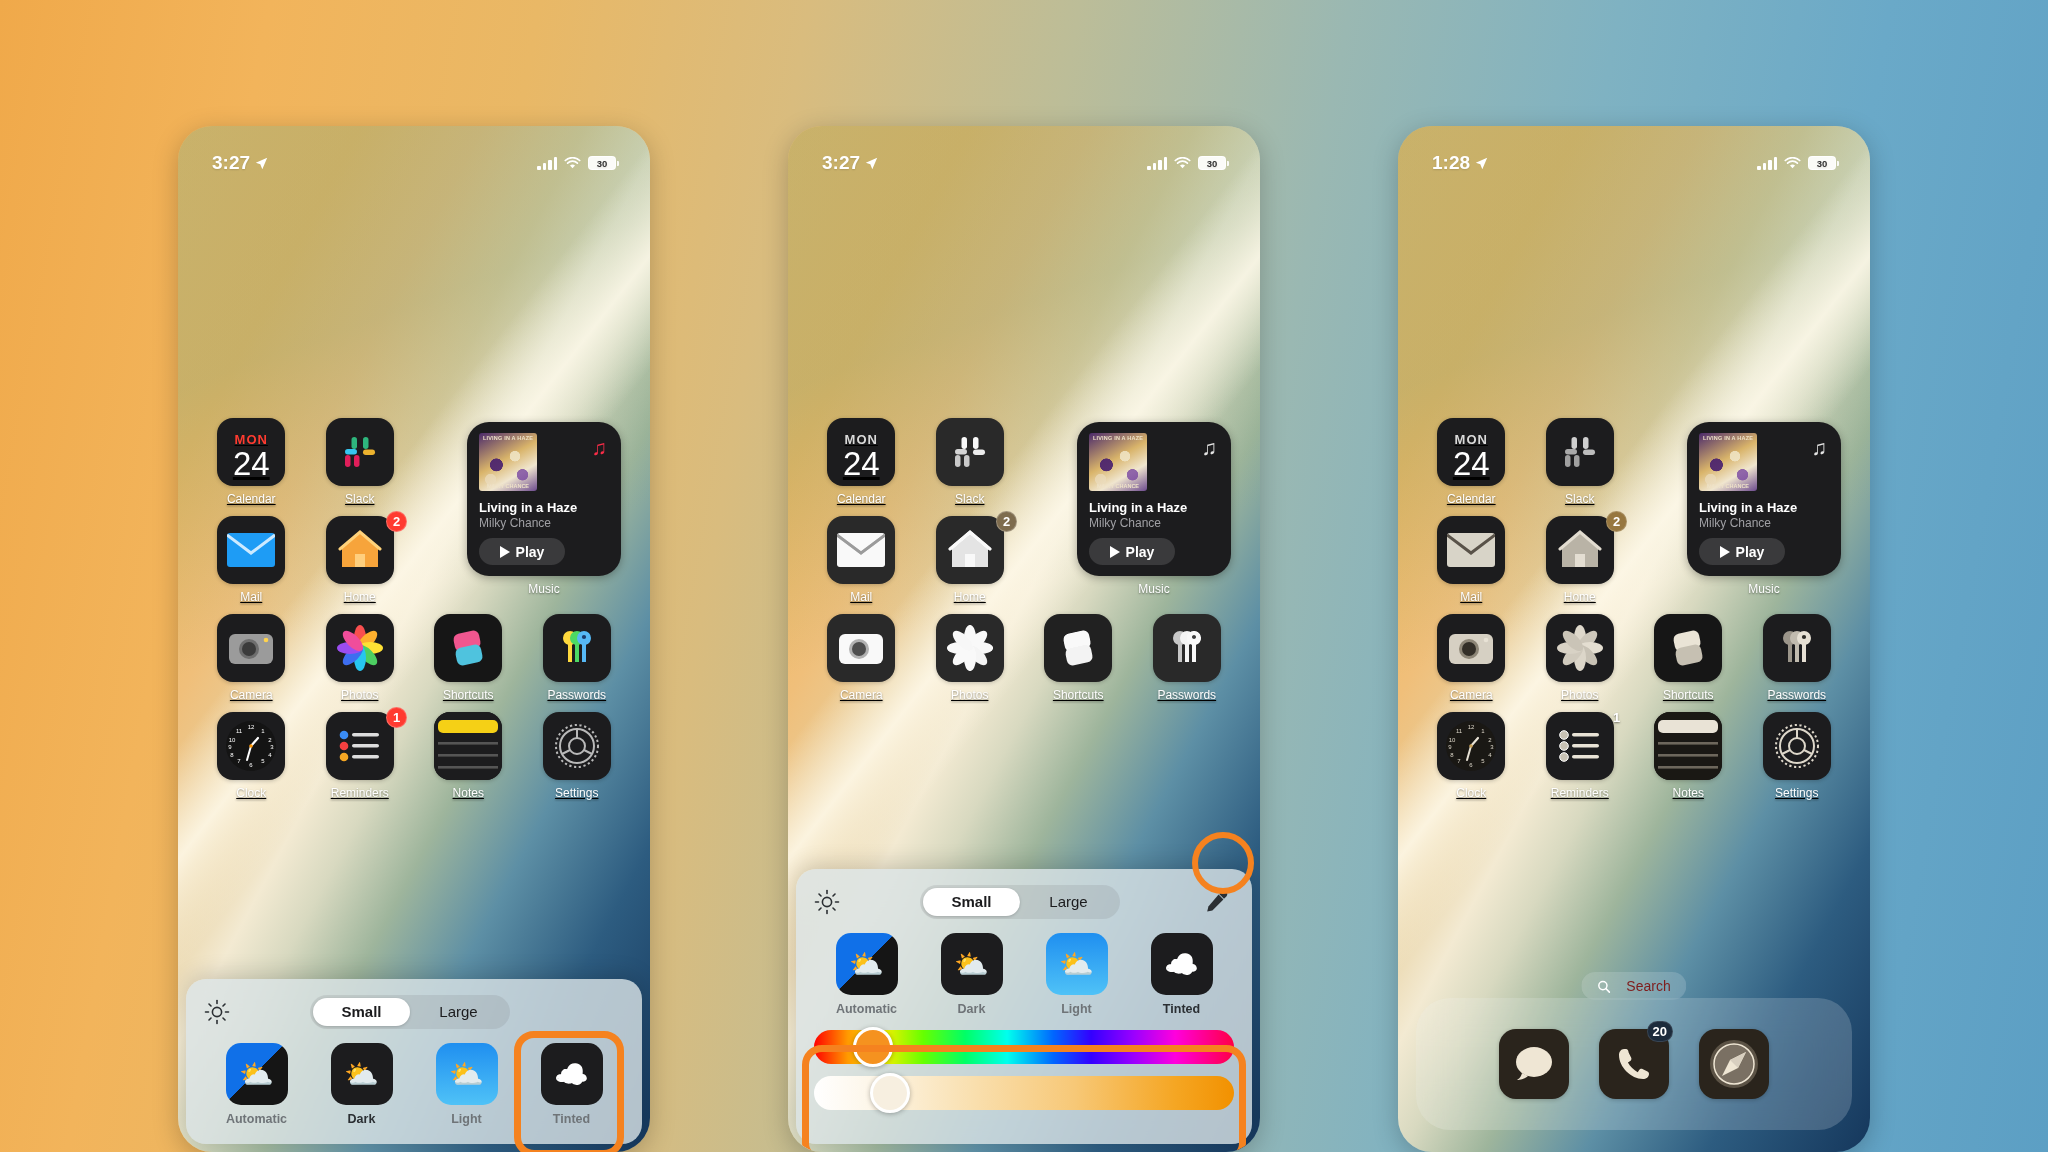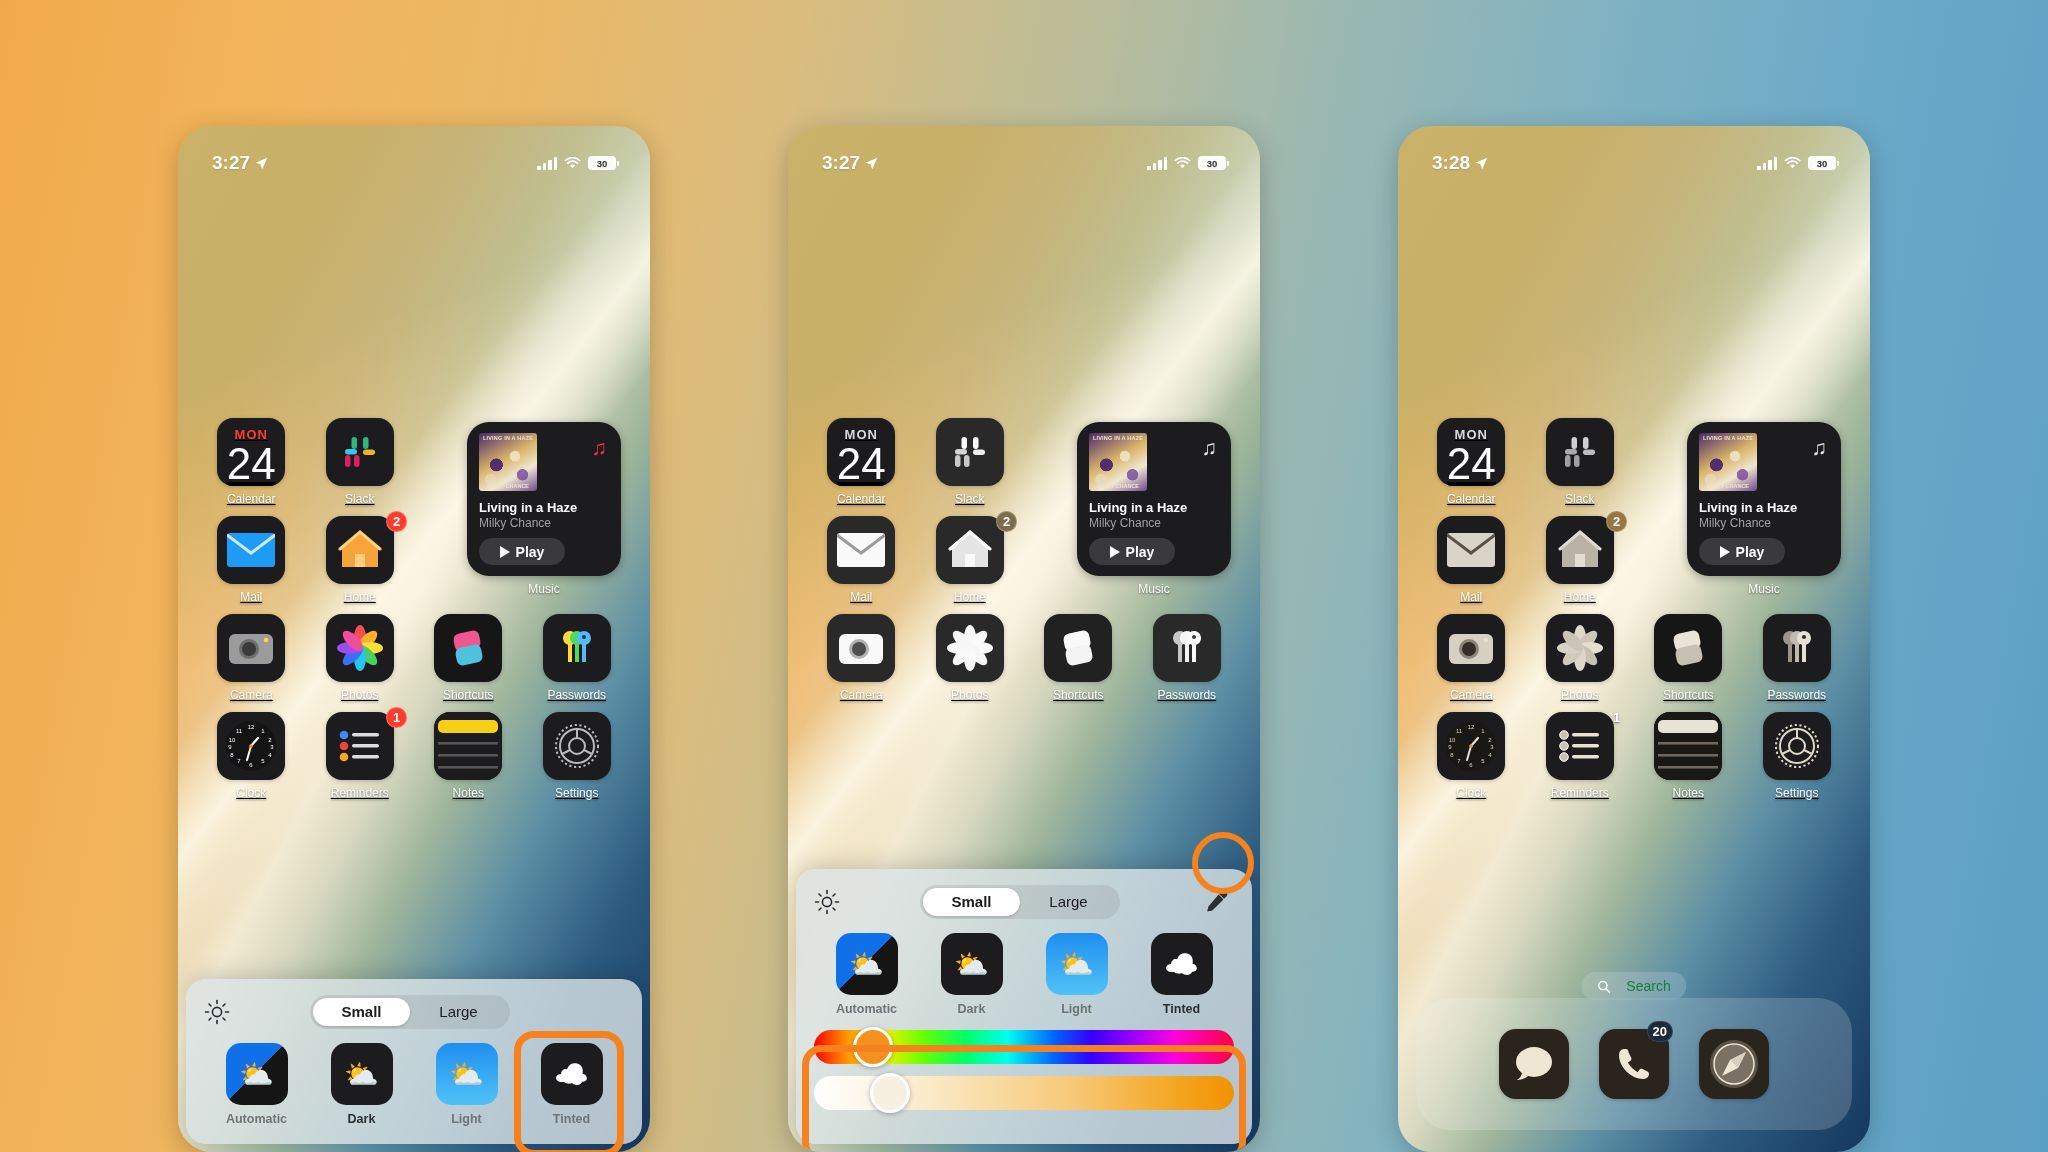--- a/index.html
+++ b/index.html
@@ -163,21 +163,21 @@
     border: 1.5px solid rgba(255,255,255,0.25);
     z-index: 3;
   }
   .badge.tinted { background:#97773f; border-color: rgba(255,255,255,0.18); }
   .badge.dim { background:#7e6c4e; }
   .badge.dark-dock { background:#1c2b3c; color:#fff; border-color: rgba(255,255,255,0.12); }
 
   
   .ic-cal { background:#1c1c1e; flex-direction:column; }
   .ic-cal .m { color:#ff3b30; font-size:13px; font-weight:bold; letter-spacing:1px; margin-top:8px;}
-  .ic-cal .d { color:#fff; font-size:44px; font-weight:300; line-height:0.95; margin-top:1px;}
+  .ic-cal .d { color:#fff; font-size:33px; font-weight:300; line-height:0.95; margin-top:1px;}
   .ic-cal.tint .m { color:#d9d9d9; }
 
   .ic-slack { background:#1c1c1e; }
   .ic-mail { background:#1c1c1e; }
   .ic-home { background:#1c1c1e; }
   .ic-cam { background:#1c1c1e; }
   .ic-photos { background:#1c1c1e; }
   .ic-short { background:#161616; }
   .ic-pass { background:#1c1c1e; }
   .ic-clock { background:#1c1c1e; }
@@ -339,21 +339,21 @@
   }
 
   
   .search-pill {
     position:absolute; left:50%; transform:translateX(-50%);
     bottom: 152px;
     background: rgba(255,255,255,0.16);
     backdrop-filter: blur(12px);
     border-radius: 16px;
     padding: 6px 16px;
-    color:#15803d; font-size:14px;
+    color:#7f1d1d; font-size:14px;
     display:flex; align-items:center; gap:16px;
   }
   .dock {
     position:absolute; left:18px; right:18px; bottom: 22px;
     height: 132px;
     border-radius: 34px;
     background: rgba(255,255,255,0.18);
     backdrop-filter: blur(20px);
     display:flex; align-items:center; justify-content:center;
     gap: 30px;
@@ -914,21 +914,21 @@
       <div class="hl-box" style="left:6px; right:6px; top:176px; height:118px; width:auto;"></div>
     </div>
     <div class="hl-circle" style="right:6px; bottom:258px; width:62px; height:62px;"></div>
   </div>
 
   <div class="phone">
     <div class="wallpaper"></div>
 
     <div class="status">
       <div class="status-left">
-        <span>3:28</span>
+        <span>1:28</span>
         <svg class="loc-arrow" viewBox="0 0 16 16">
             <path d="M15 1 1 7l5.5 2L9 15z" fill="#fff"></path>
           </svg>
       </div>
       <div class="status-right">
         <span class="bars">
             <i></i>
             <i></i>
             <i></i>
             <i></i>

